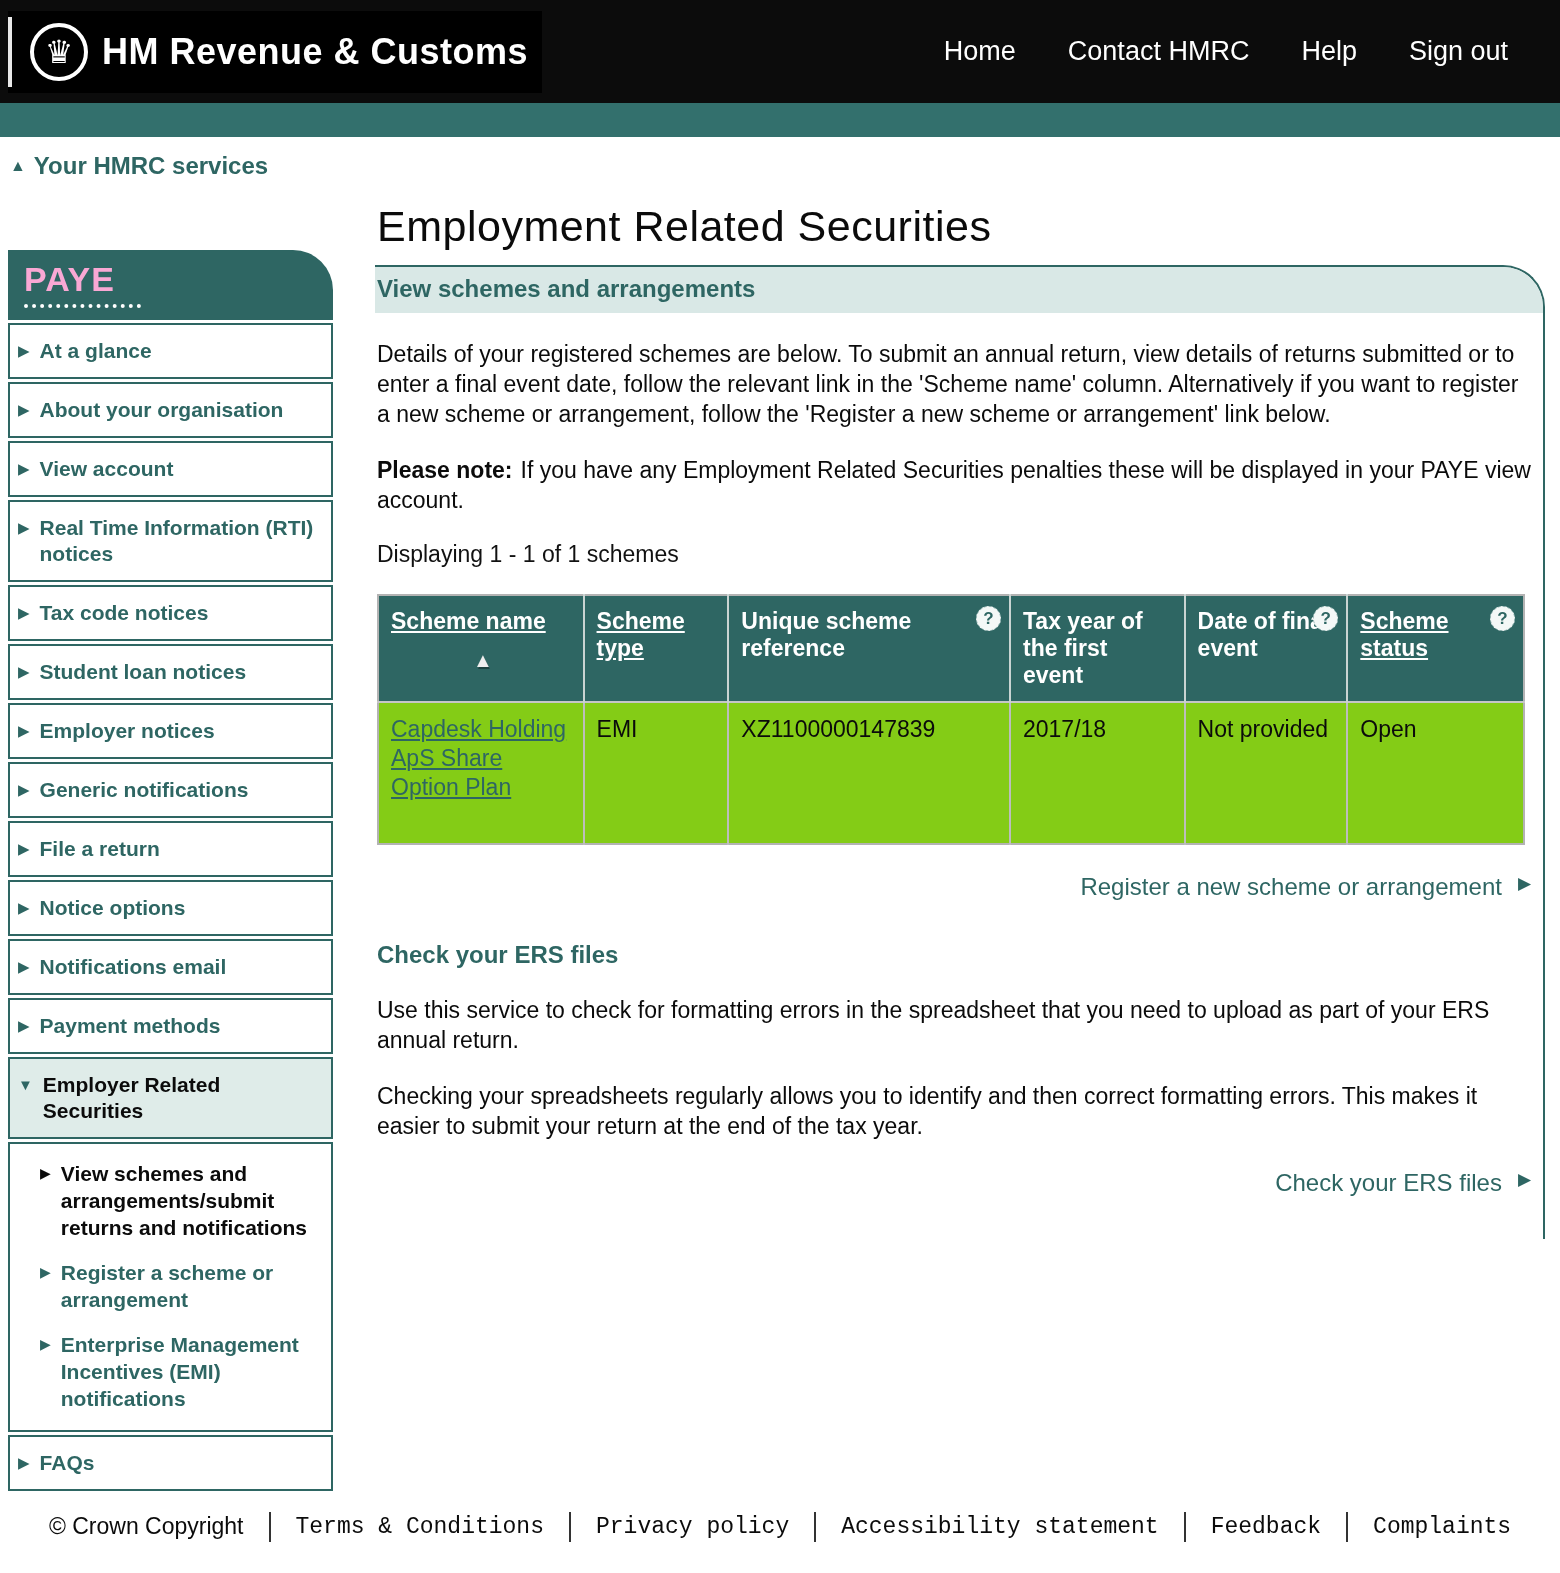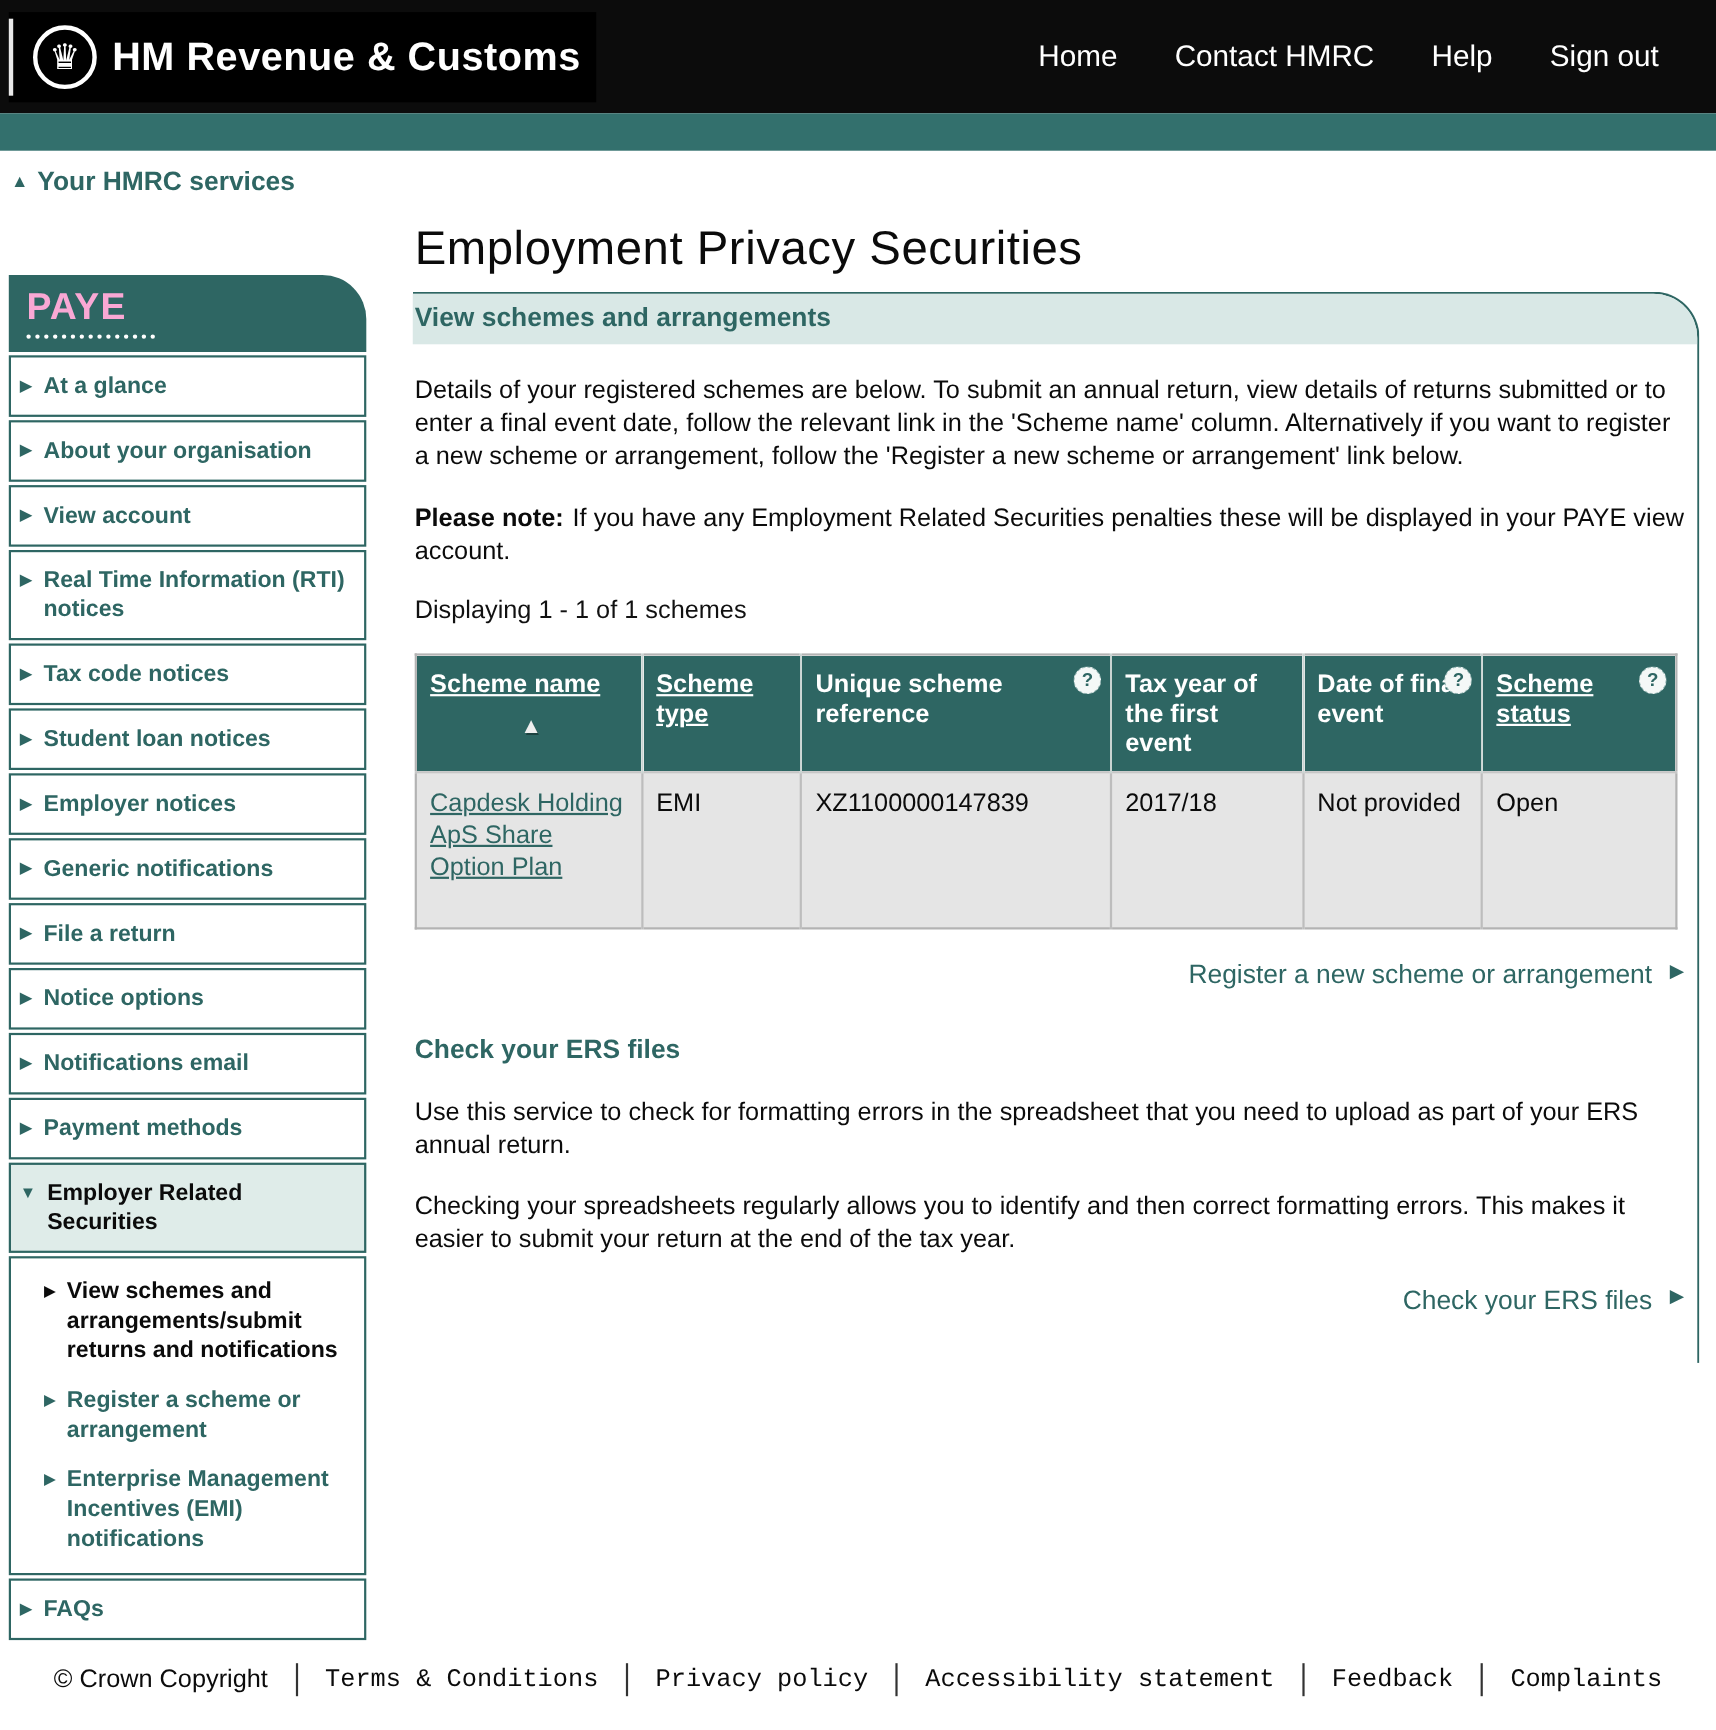--- a/index.html
+++ b/index.html
@@ -133,21 +133,21 @@
   }
   .help-icon{
     position:absolute;top:10px;right:8px;
     width:25px;height:25px;border-radius:50%;
     background:#f4f8f7;color:var(--teal);
     border:1px dashed #9fbdbb;
     font-size:17px;font-weight:bold;line-height:23px;text-align:center;
     cursor:pointer;
   }
   table.schemes td{
-    background:#e5e5e5;color:#0b0b0b;
+    background:#84cc16;color:#0b0b0b;
     font-size:23px;line-height:29px;vertical-align:top;text-align:left;
     padding:12px 10px 14px 12px;
     border-left:2px solid #bdbdbd;
     border-top:2px solid #c6c6c6;
     height:142px;
   }
   table.schemes td:first-child{border-left:none;}
   .scheme-link{color:var(--teal);text-decoration:underline;cursor:pointer;}
 
   .col-name{width:206px;}
@@ -284,21 +284,21 @@
       </div>
     </div>
 
     <div class="side-item">
       <span class="tri">▶</span>
       <span class="lbl">FAQs</span>
     </div>
   </div>
 
   <div class="maincol">
-    <h1 class="page-title">Employment Privacy Securities</h1>
+    <h1 class="page-title">Employment Related Securities</h1>
 
     <div class="panel">
       <div class="section-head">View schemes and arrangements</div>
 
       <p>Details of your registered schemes are below. To submit an annual return, view details of returns submitted or to enter a final event date, follow the relevant link in the 'Scheme name' column. Alternatively if you want to register a new scheme or arrangement, follow the 'Register a new scheme or arrangement' link below.</p>
 
       <p><span class="note-label">Please note:</span><span>If you have any Employment Related Securities penalties these will be displayed in your PAYE view account.</span></p>
 
       <div class="displaying">Displaying 1 - 1 of 1 schemes</div>
 

